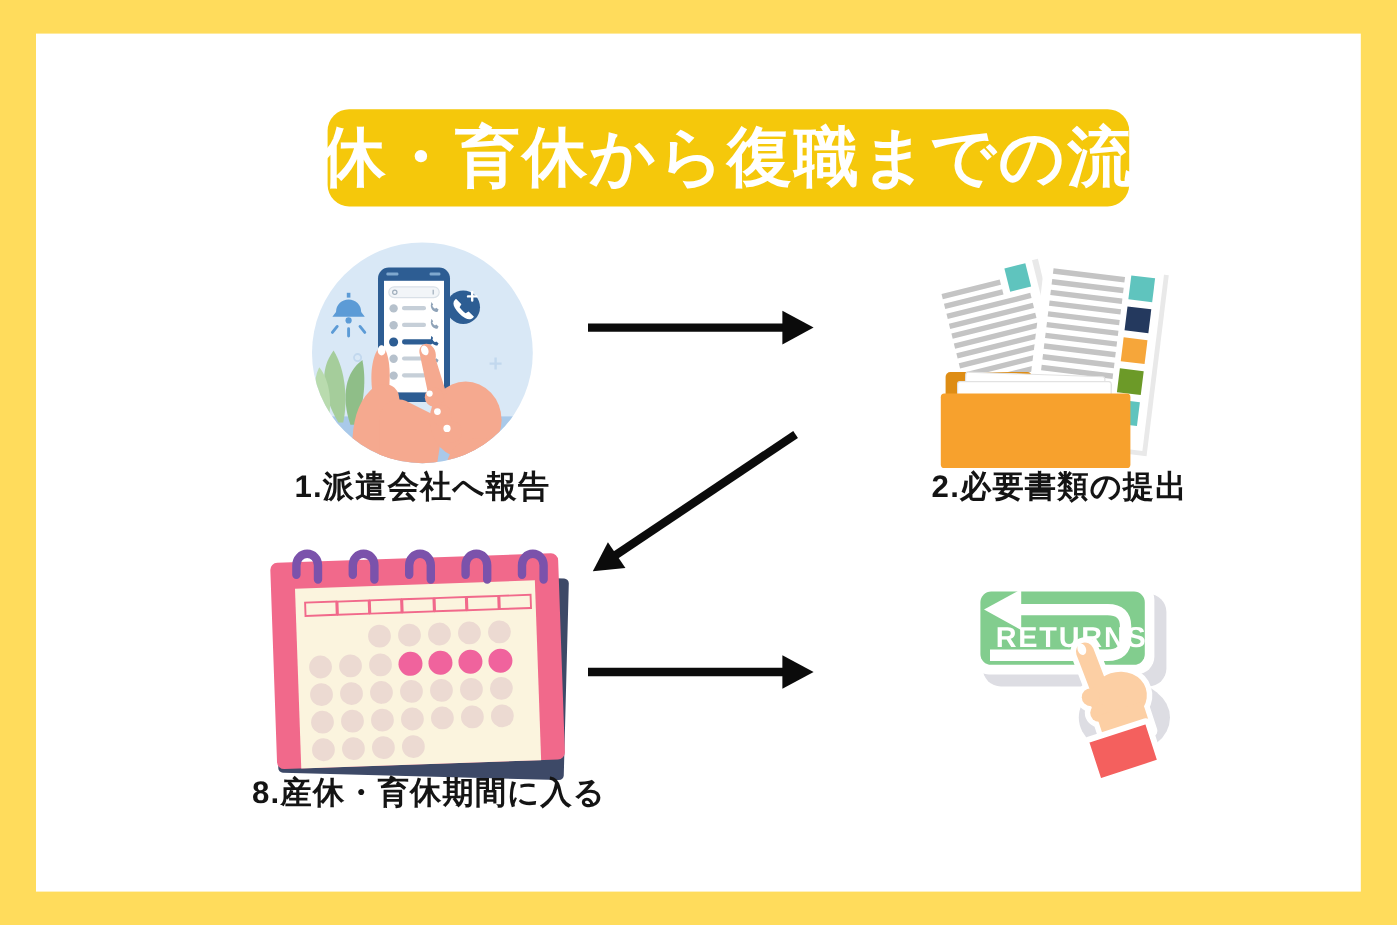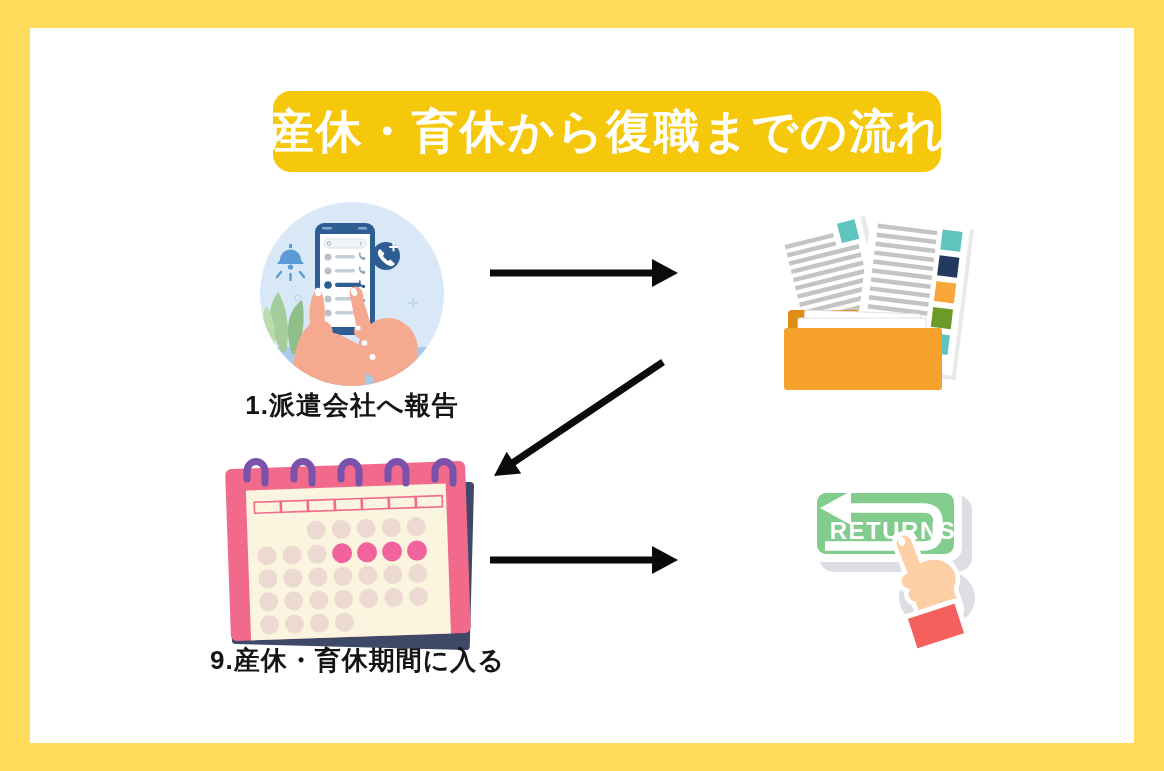--- a/index.html
+++ b/index.html
@@ -2,21 +2,21 @@
 <html><head>
 <meta charset="utf-8">
 <style>
   *{margin:0;padding:0;box-sizing:border-box}
   html,body{background:#FFDC5C}
   body{width:1164px;height:771px;font-family:"Liberation Sans","DejaVu Sans",sans-serif}
   .canvas{position:relative;width:1164px;height:771px;background:#FFDC5C;overflow:hidden}
   .panel{position:absolute;left:30px;top:28px;width:1104px;height:715px;background:#FFFFFF}
   .banner{position:absolute;left:243px;top:63px;width:668px;height:81px;background:#F5C80B;
           border-radius:18px;display:flex;align-items:center;justify-content:center}
-  .banner-text{font-size:46px;font-weight:bold;color:#FFFFFF;letter-spacing:2px;white-space:nowrap}
+  .banner-text{font-size:54px;font-weight:bold;color:#FFFFFF;letter-spacing:2px;white-space:nowrap}
   .step-label{position:absolute;font-size:26px;font-weight:bold;color:#141414;text-align:center;
               letter-spacing:1px;white-space:nowrap}
   .label-1{left:162px;top:360px;width:320px}
   .label-2{left:693px;top:360px;width:320px}
   .label-3{left:135px;top:615px;width:385px}
   .label-4{left:725px;top:615px;width:300px}
   .illus{position:absolute;display:block}
   .illus-phone{left:228px;top:172px;width:188px;height:188px}
   .illus-docs{left:740px;top:178px;width:220px;height:190px}
   .illus-cal{left:190px;top:413px;width:260px;height:215px}
@@ -253,21 +253,22 @@
             <circle cx="111" cy="116" r="7.5"></circle>
             <circle cx="121" cy="126" r="7.5"></circle>
           <rect x="112" y="112" width="40" height="26" transform="rotate(-18 132 125)"></rect>
         </g>
         <rect x="104" y="130" width="54" height="36" rx="2" fill="#F4605E" stroke="#FFFFFF" stroke-width="5" transform="rotate(-18 131 148)"></rect>
         <ellipse cx="96.5" cy="63" rx="3.5" ry="5" fill="#FFFFFF" transform="rotate(-21 96.5 63)"></ellipse>
       </g>
     </svg>
 
     <div class="step-label label-1">1.派遣会社へ報告</div>
-    <div class="step-label label-3">9.産休・育休期間に入る</div>
+    <div class="step-label label-2">2.必要書類の提出</div>
+    <div class="step-label label-3">8.産休・育休期間に入る</div>
   </div>
 
   <svg class="arrows-overlay" viewBox="0 0 1164 771">
     <g stroke="#0B0B0B" fill="#0B0B0B">
       <g>
         <line x1="490" y1="273" x2="654" y2="273" stroke-width="7"></line>
         <polygon points="652,259 678,273 652,287" stroke="none"></polygon>
       </g>
       <g>
         <line x1="663" y1="362" x2="511" y2="464" stroke-width="7"></line>

